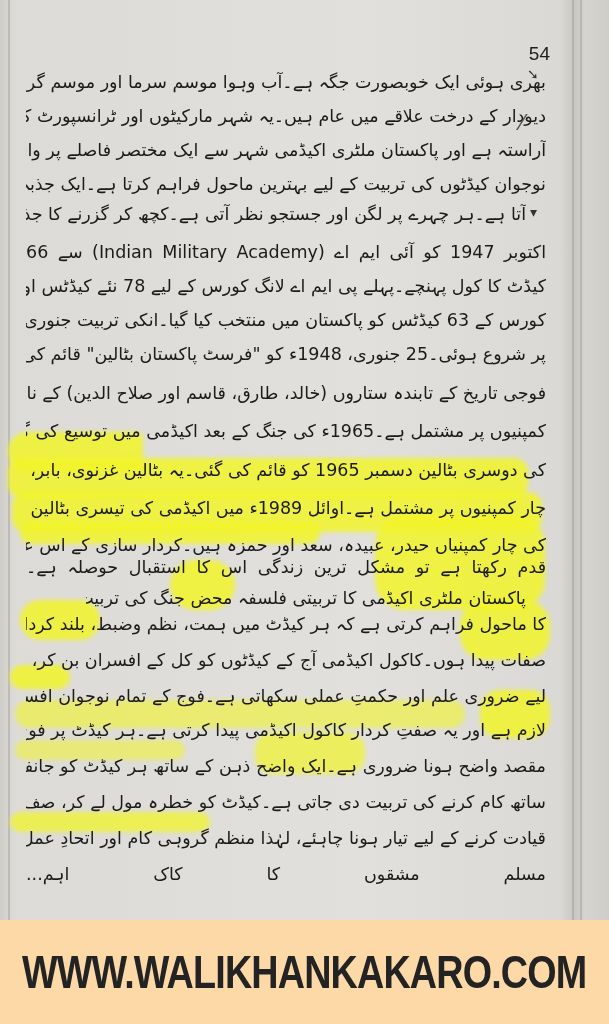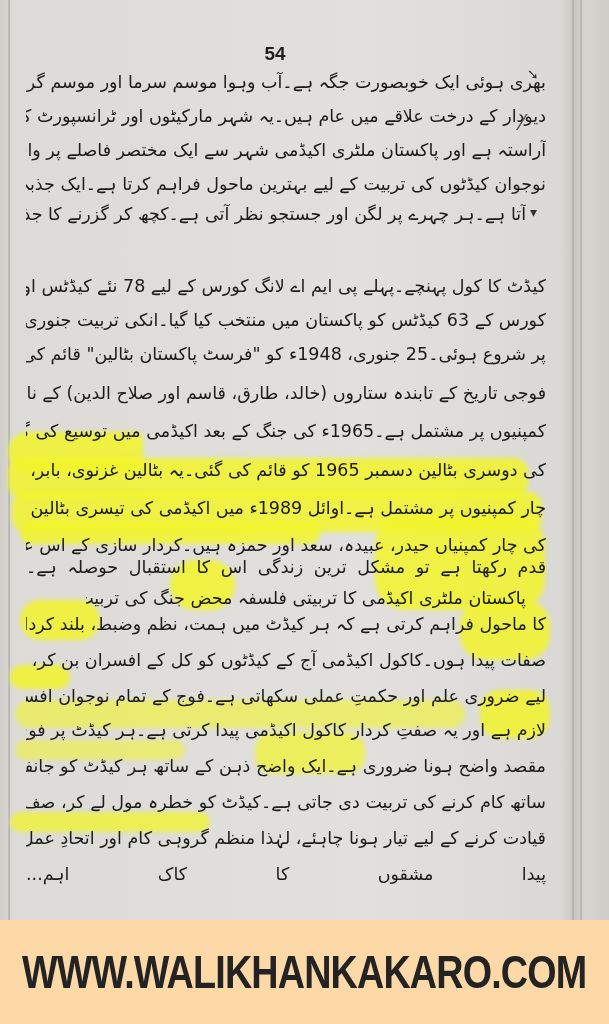--- a/index.html
+++ b/index.html
@@ -10,22 +10,22 @@
   }
   .page {
     position: absolute; left: 0; top: 0; width: 609px; height: 920px;
     background: linear-gradient(90deg, #cfcdc8 0px, #dcdbd7 14px, #e1e0dc 60%, #dad9d5 560px, #c9c7c2 575px, #d6d4d0 585px, #cfcdc8 609px);
     overflow: hidden;
   }
   .spine {
     position: absolute; top: 0; width: 2px; height: 920px; background: rgba(140,138,132,0.35);
   }
   .page-number {
-    position: absolute; top: 43px; left: 0; width: 550px; text-align: center;
-    font-family: "Liberation Sans", sans-serif; font-size: 19px; color: #1e1e1e; font-weight: bold;
+    position: absolute; top: 43px; left: 0; width: 550px; text-align: right;
+    font-family: "Liberation Sans", sans-serif; font-size: 19px; color: #1e1e1e;
   }
   .hl {
     position: absolute; background: #f2f52a; opacity: 0.85; border-radius: 14px; filter: blur(2px);
   }
   .line {
     position: absolute; left: 26px; width: 520px; height: 36px;
     direction: rtl; text-align: justify; text-align-last: justify;
     font-family: "DejaVu Sans", sans-serif; font-size: 17.5px; line-height: 36px;
     color: #1b1b1b; white-space: nowrap; overflow: hidden;
   }
@@ -68,38 +68,39 @@
   <div class="hl" style="left:255px; top:732px; width:110px; height:42px; border-radius:18px; opacity:0.7;"></div>
   <div class="hl" style="left:10px; top:812px; width:200px; height:20px; border-radius:10px; opacity:0.75;"></div>
 
   <div class="page-number">54</div>
 
   <div class="line" style="top:64px">بھری ہوئی ایک خوبصورت جگہ ہے۔آب وہوا موسم سرما اور موسم گرما دونوں میں معتدل ہے، جبکہ</div>
   <div class="line" style="top:98px">دیودار کے درخت علاقے میں عام ہیں۔یہ شہر مارکیٹوں اور ٹرانسپورٹ کی تمام قسم کی سہولیات سے</div>
   <div class="line" style="top:132px">آراستہ ہے اور پاکستان ملٹری اکیڈمی شہر سے ایک مختصر فاصلے پر واقع ہے۔اکیڈمی کا یہ محل وقوع</div>
   <div class="line" style="top:166px">نوجوان کیڈٹوں کی تربیت کے لیے بہترین ماحول فراہم کرتا ہے۔ایک جذبہ اور ہمت کا سماں نظر</div>
   <div class="line short" style="top:196px; padding-right:0; width:500px;">آتا ہے۔ہر چہرے پر لگن اور جستجو نظر آتی ہے۔کچھ کر گزرنے کا جذبہ نظر آتا ہے۔</div>
+  <div class="line" style="top:234px">اکتوبر 1947 کو آئی ایم اے (Indian Military Academy) سے 66</div>
   <div class="line" style="top:268px">کیڈٹ کا کول پہنچے۔پہلے پی ایم اے لانگ کورس کے لیے 78 نئے کیڈٹس اور پہلے گریجویٹ</div>
   <div class="line" style="top:302px">کورس کے 63 کیڈٹس کو پاکستان میں منتخب کیا گیا۔انکی تربیت جنوری 1948ء میں باقاعدہ طور</div>
   <div class="line" style="top:336px">پر شروع ہوئی۔25 جنوری، 1948ء کو "فرسٹ پاکستان بٹالین" قائم کی گئی۔یہ بٹالین مسلم</div>
   <div class="line" style="top:375px">فوجی تاریخ کے تابندہ ستاروں (خالد، طارق، قاسم اور صلاح الدین) کے نام پر قائم کردہ چار</div>
   <div class="line" style="top:413px">کمپنیوں پر مشتمل ہے۔1965ء کی جنگ کے بعد اکیڈمی میں توسیع کی گئی۔ملٹری اکیڈمی کاکول</div>
   <div class="line" style="top:452px">کی دوسری بٹالین دسمبر 1965 کو قائم کی گئی۔یہ بٹالین غزنوی، بابر، اورنگ زیب اور ٹیپو نامی</div>
   <div class="line" style="top:490px">چار کمپنیوں پر مشتمل ہے۔اوائل 1989ء میں اکیڈمی کی تیسری بٹالین قائم کی گئی۔تیسری بٹالین</div>
   <div class="line" style="top:527px">کی چار کمپنیاں حیدر، عبیدہ، سعد اور حمزہ ہیں۔کردار سازی کے اس عمل میں ایک کیڈٹ جب یہاں</div>
   <div class="line" style="top:549px">قدم رکھتا ہے تو مشکل ترین زندگی اس کا استقبال حوصلہ ہے۔</div>
   <div class="line short" style="top:580px; width:440px; left:86px;">پاکستان ملٹری اکیڈمی کا تربیتی فلسفہ محض جنگ کی تربیت ہی نہیں دیتا، بلکہ اکیڈمی اس طرح</div>
   <div class="line" style="top:606px">کا ماحول فراہم کرتی ہے کہ ہر کیڈٹ میں ہمت، نظم وضبط، بلند کردار، وقار، عزت اور حب الوطنی کی</div>
   <div class="line" style="top:642px">صفات پیدا ہوں۔کاکول اکیڈمی آج کے کیڈٹوں کو کل کے افسران بن کر، اختیار کے استعمال کے</div>
   <div class="line" style="top:678px">لیے ضروری علم اور حکمتِ عملی سکھاتی ہے۔فوج کے تمام نوجوان افسران پر اعلیٰ افسران کا احترام</div>
   <div class="line" style="top:712px">لازم ہے اور یہ صفتِ کردار کاکول اکیڈمی پیدا کرتی ہے۔ہر کیڈٹ پر فوج میں شامل ہونے کا</div>
   <div class="line" style="top:748px">مقصد واضح ہونا ضروری ہے۔ایک واضح ذہن کے ساتھ ہر کیڈٹ کو جانفشانی اور بلند حوصلہ کے</div>
   <div class="line" style="top:784px">ساتھ کام کرنے کی تربیت دی جاتی ہے۔کیڈٹ کو خطرہ مول لے کر، صف اول سے اپنی ٹیم کی</div>
   <div class="line" style="top:820px">قیادت کرنے کے لیے تیار ہونا چاہئے، لہٰذا منظم گروہی کام اور اتحادِ عمل، غیر نصابی سرگرمیوں اور</div>
-  <div class="line" style="top:856px">پیدا مشقوں کا کاک اہم...</div>
+  <div class="line" style="top:856px">مسلم مشقوں کا کاک اہم...</div>
   <div class="line short" style="top:890px"></div>
 
   <span class="mark" style="left:527px; top:66px;">➘</span>
   <span class="mark" style="left:520px; top:110px; font-size:22px; color:#555;">⁄</span>
   <span class="mark" style="left:530px; top:204px;">▾</span>
 </div>
 
 <div class="footer">
   <div class="footer-text">WWW.WALIKHANKAKARO.COM</div>
 </div>

